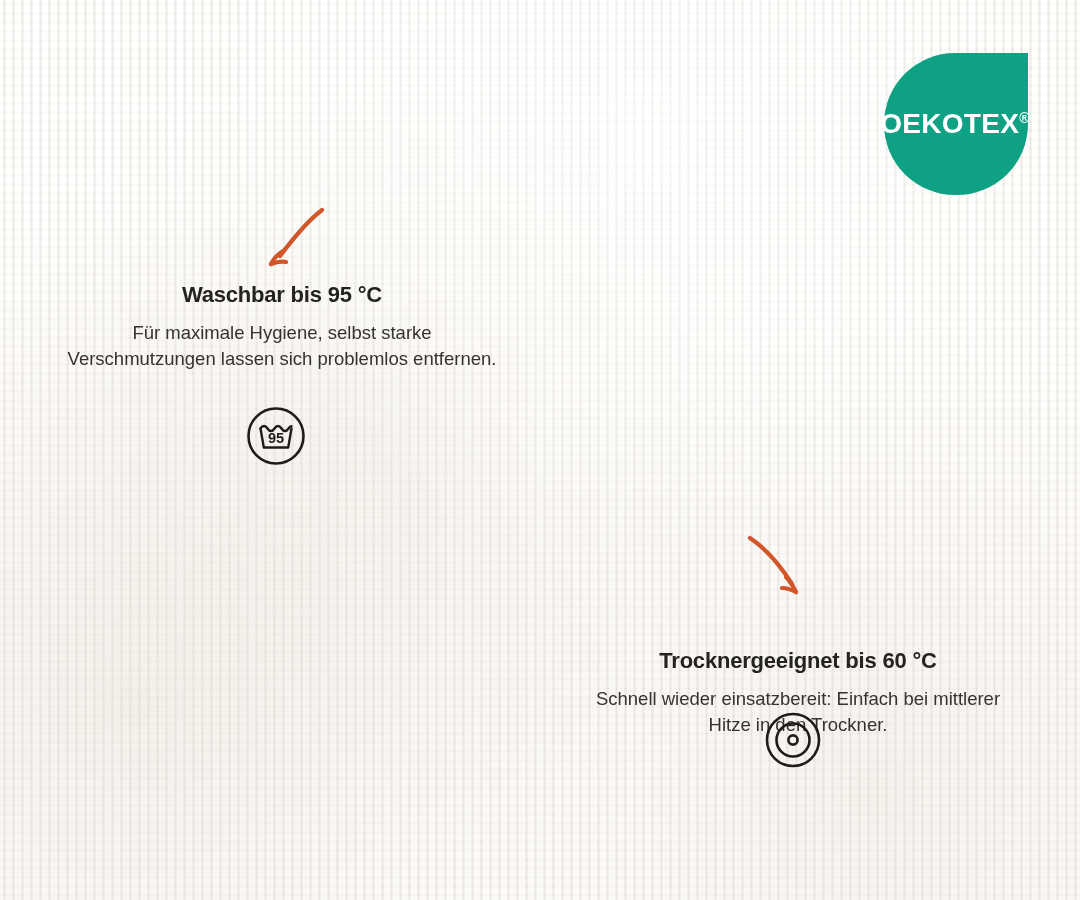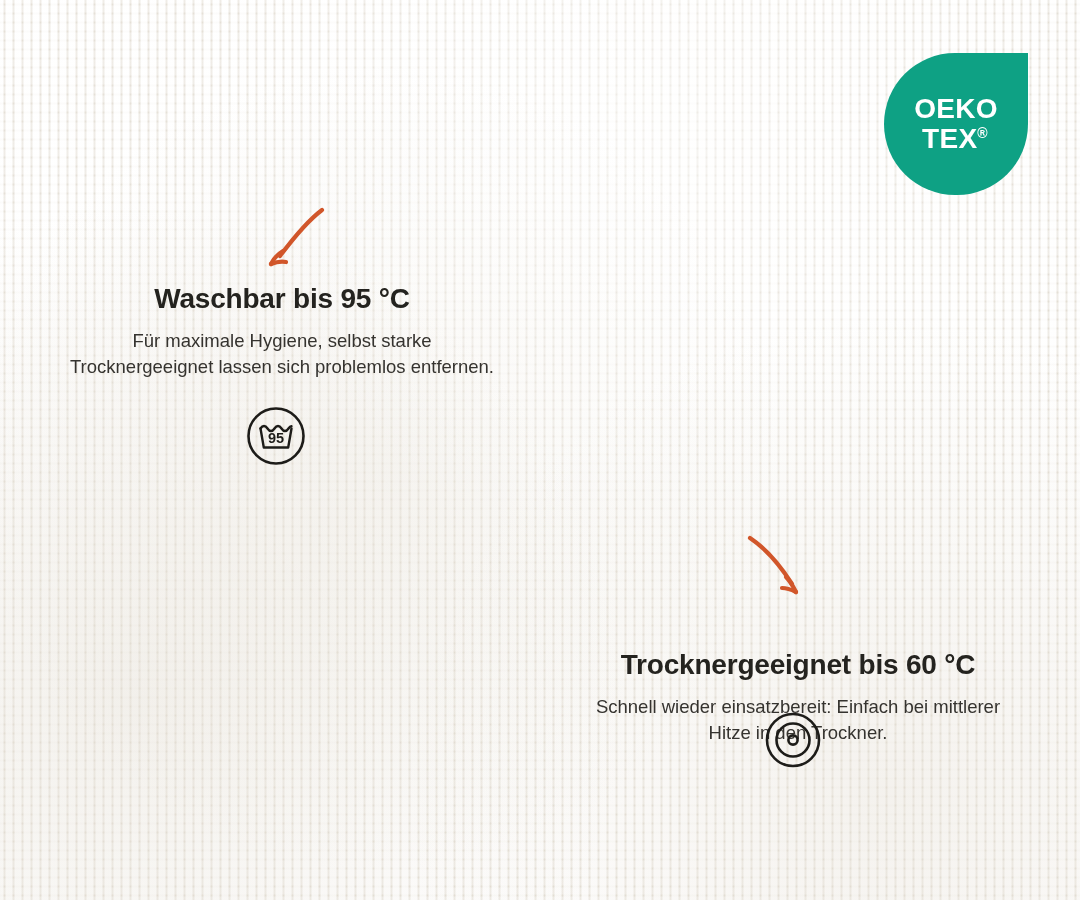--- a/index.html
+++ b/index.html
@@ -69,21 +69,21 @@
   #oeko-badge {
     position: absolute;
     left: 884px;
     top: 53px;
     width: 144px;
     height: 142px;
     background: #0ea184;
     
     border-radius: 72px 0 72px 72px;
     display: flex;
-    flex-direction: column;
+    flex-direction: row;
     align-items: center;
     justify-content: center;
     z-index: 4;
   }
   .oeko-line {
     color: #ffffff;
     font-family: "Liberation Sans", sans-serif;
     font-weight: 700;
     font-size: 28px;
     letter-spacing: 0.3px;
@@ -108,21 +108,21 @@
     z-index: 3;
     text-align: center;
   }
   #feature-wash  { left: 62px;  top: 282px; width: 440px; }
   #feature-dryer { left: 578px; top: 612px; width: 440px; margin-top: 36px; }
 
   .feature-title {
     margin: 0;
     font-family: "Liberation Sans", sans-serif;
     font-weight: 700;
-    font-size: 28px;
+    font-size: 22px;
     letter-spacing: -0.2px;
     color: #24231f;
     line-height: 1.2;
     white-space: nowrap;
   }
   .feature-desc {
     margin: 12px 0 0 0;
     font-family: "Liberation Sans", sans-serif;
     font-weight: 400;
     font-size: 18.5px;
@@ -159,21 +159,21 @@
   </div>
 
   <svg id="arrow-wash" class="hand-arrow" viewBox="0 0 80 80">
     <path d="M64 12 C56 18, 40 34, 22 58" fill="none" stroke="#d1562a" stroke-width="4.2" stroke-linecap="round"></path>
     <path d="M13 66 C16 60, 20 56, 25 53" fill="none" stroke="#d1562a" stroke-width="4.2" stroke-linecap="round"></path>
     <path d="M13 66 C18 64, 23 63, 28 64" fill="none" stroke="#d1562a" stroke-width="4.2" stroke-linecap="round"></path>
   </svg>
 
   <div id="feature-wash" class="feature">
     <h2 class="feature-title">Waschbar bis 95 °C</h2>
-    <p class="feature-desc">Für maximale Hygiene, selbst starke Trocknergeeignet lassen sich problemlos entfernen.</p>
+    <p class="feature-desc">Für maximale Hygiene, selbst starke Verschmutzungen lassen sich problemlos entfernen.</p>
   </div>
 
   <svg id="icon-wash" class="care-icon" viewBox="0 0 60 60">
     <circle cx="30" cy="30" r="27.5" fill="none" stroke="#1d1c19" stroke-width="2.6"></circle>
 
     <path d="M14.5 22.5 C16.6 19.2, 19.4 19.2, 21.5 22.5
              C23.6 25.8, 26.4 25.8, 28.5 22.5
              C30.6 19.2, 33.4 19.2, 35.5 22.5
              C37.6 25.8, 40.4 25.8, 42.5 22.5
              C43.6 20.8, 44.6 20.1, 45.5 20.2" fill="none" stroke="#1d1c19" stroke-width="2.4" stroke-linecap="round" stroke-linejoin="round"></path>

